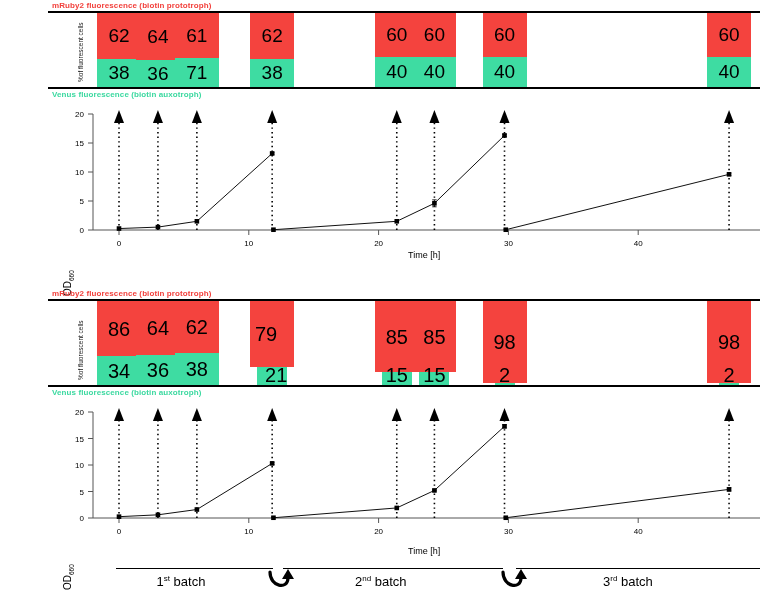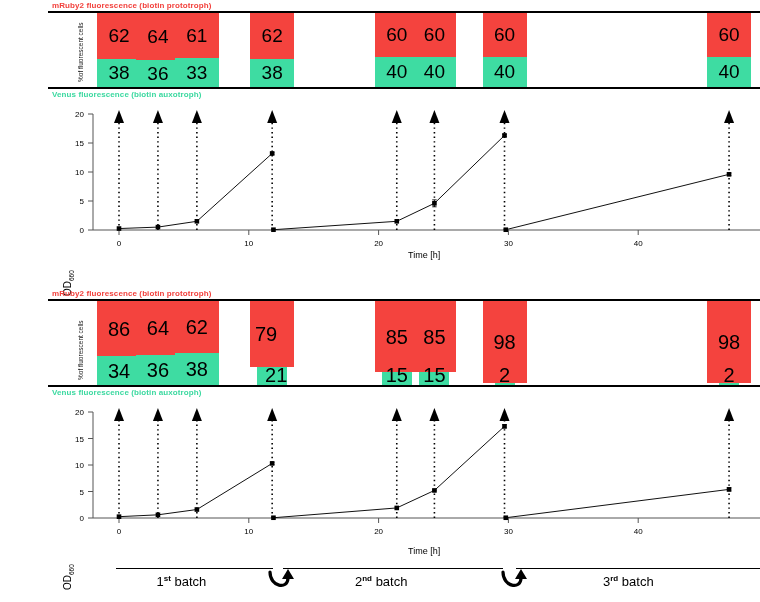--- a/index.html
+++ b/index.html
@@ -21,21 +21,21 @@
   .chart{position:absolute;}
   svg{display:block;}
   .axtxt{font-size:8px;fill:#000;font-family:"Liberation Sans",sans-serif;}
   .odlab{position:absolute;font-size:10px;color:#000;white-space:nowrap;
          transform:rotate(-90deg);transform-origin:left top;}
   .odlab sub{font-size:6.5px;}
   .xlab{position:absolute;font-size:9px;color:#000;}
   .batchwrap{position:absolute;left:0;width:760px;}
   .bline{position:absolute;height:1px;background:#000;}
   .btxt{position:absolute;font-size:13px;color:#000;white-space:nowrap;}
-  .btxt sup{font-size:8px;font-weight:bold;}
+  .btxt sup{font-size:8px;}
 </style>
 </head>
 <body>
 
 <div class="panel" style="top:0;height:275px;">
 
   <div class="ttl red" style="left:4px;top:1px;">mRuby2 fluorescence (biotin prototroph)</div>
   <div class="rule" style="top:11px;"></div>
   <div class="rule" style="top:87px;"></div>
   <div class="ttl grn" style="left:4px;top:90px;">Venus fluorescence (biotin auxotroph)</div>
@@ -47,21 +47,21 @@
       <div class="bseg grn" style="left: 13px; top: 45.88px; width: 44px; height: 28.12px;"></div>
       <div class="bval" style="left: 13px; width: 44px; top: 12.94px; font-size: 19px;">62</div>
       <div class="bval" style="left: 13px; width: 44px; top: 49.94px; font-size: 19px;">38</div>
       <div class="bseg red" style="left: 51.94px; top: 0px; width: 44px; height: 47.36px;"></div>
       <div class="bseg grn" style="left: 51.94px; top: 47.36px; width: 44px; height: 26.64px;"></div>
       <div class="bval" style="left: 51.94px; width: 44px; top: 13.68px; font-size: 19px;">64</div>
       <div class="bval" style="left: 51.94px; width: 44px; top: 50.68px; font-size: 19px;">36</div>
       <div class="bseg red" style="left: 90.88px; top: 0px; width: 44px; height: 45.14px;"></div>
       <div class="bseg grn" style="left: 90.88px; top: 45.14px; width: 44px; height: 28.86px;"></div>
       <div class="bval" style="left: 90.88px; width: 44px; top: 12.57px; font-size: 19px;">61</div>
-      <div class="bval" style="left: 90.88px; width: 44px; top: 49.57px; font-size: 19px;">33</div>
+      <div class="bval" style="left: 90.88px; width: 44px; top: 49.57px; font-size: 19px;">71</div>
       <div class="bseg red" style="left: 166.164px; top: 0px; width: 44px; height: 45.88px;"></div>
       <div class="bseg grn" style="left: 166.164px; top: 45.88px; width: 44px; height: 28.12px;"></div>
       <div class="bval" style="left: 166.164px; width: 44px; top: 12.94px; font-size: 19px;">62</div>
       <div class="bval" style="left: 166.164px; width: 44px; top: 49.94px; font-size: 19px;">38</div>
       <div class="bseg red" style="left: 290.772px; top: 0px; width: 44px; height: 44.4px;"></div>
       <div class="bseg grn" style="left: 290.772px; top: 44.4px; width: 44px; height: 29.6px;"></div>
       <div class="bval" style="left: 290.772px; width: 44px; top: 12.2px; font-size: 19px;">60</div>
       <div class="bval" style="left: 290.772px; width: 44px; top: 49.2px; font-size: 19px;">40</div>
       <div class="bseg red" style="left: 328.414px; top: 0px; width: 44px; height: 44.4px;"></div>
       <div class="bseg grn" style="left: 328.414px; top: 44.4px; width: 44px; height: 29.6px;"></div>

